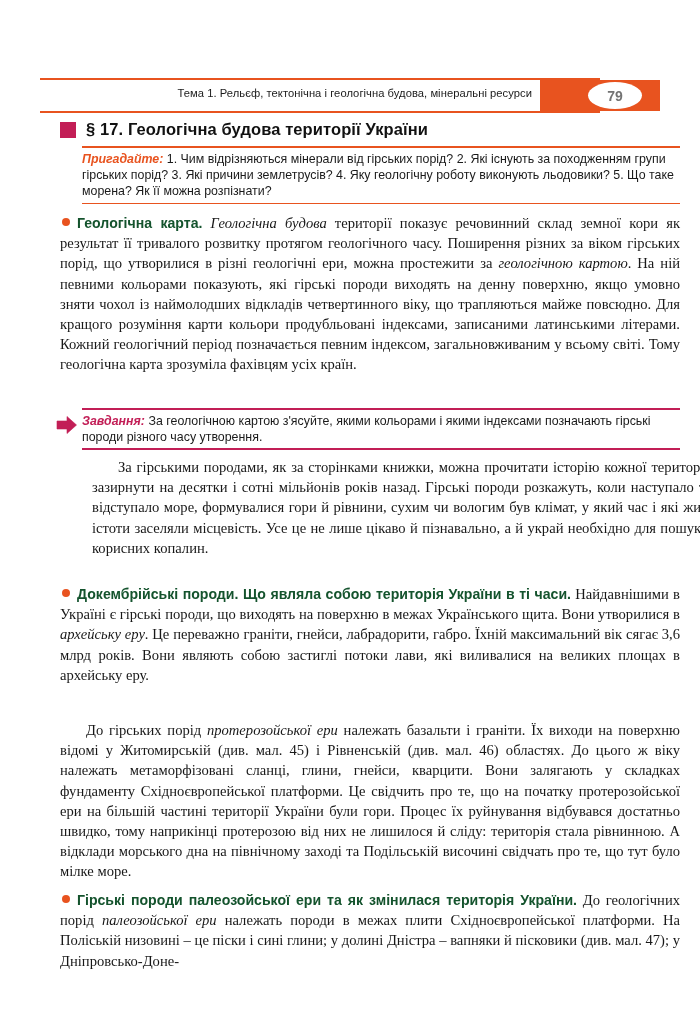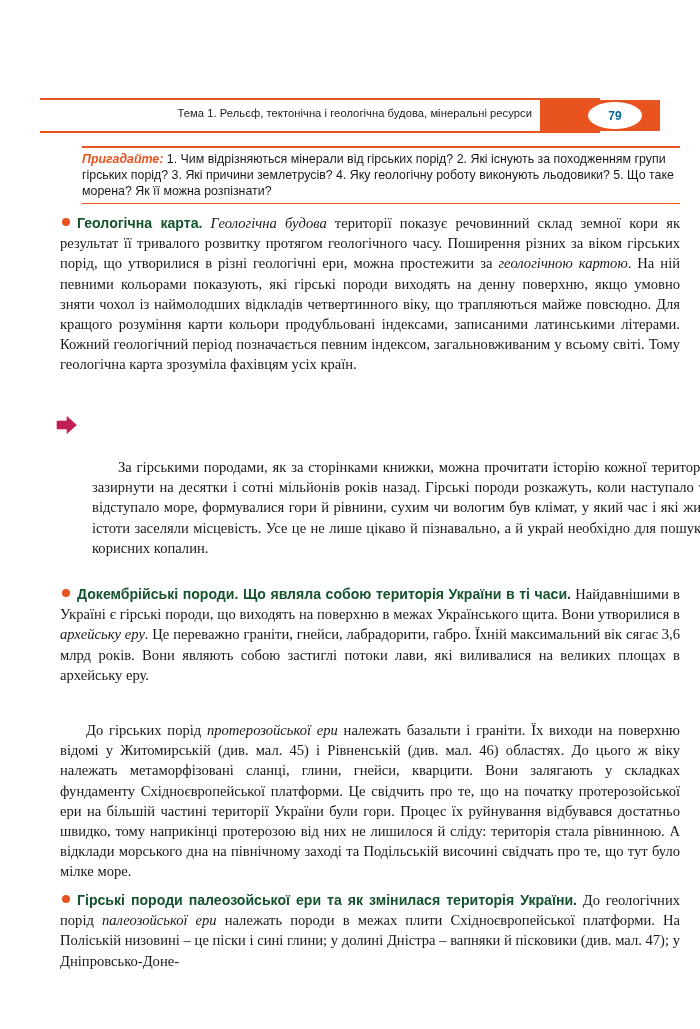--- a/index.html
+++ b/index.html
@@ -23,21 +23,20 @@
     box-sizing: border-box;
   }
 
   
   .header {
     position: absolute;
     top: 78px;
     left: 40px;
     width: 620px;
     height: 36px;
-    margin-top: 20px;
   }
   .header-rule {
     position: absolute;
     left: 0;
     width: 560px;
     height: 2px;
     background: #e8531f;
   }
   .header-rule.top { top: 0px; }
   .header-rule.bottom { top: 33px; }
@@ -75,22 +74,22 @@
     height: 27px;
     background: #ffffff;
     border-radius: 50%;
     display: flex;
     align-items: center;
     justify-content: center;
   }
   .page-number-badge span {
     font-family: "Liberation Sans", sans-serif;
     font-weight: bold;
-    font-size: 12px;
-    color: #0369a1;
+    font-size: 14px;
+    color: #737373;
     line-height: 1;
   }
 
   
   .section-heading {
     position: absolute;
     top: 120px;
     left: 60px;
     display: flex;
     align-items: center;
@@ -199,32 +198,43 @@
     <div class="header-band">
       <div class="header-band-fill"></div>
       <div class="header-title">Тема 1. Рельєф, тектонічна і геологічна будова, мінеральні ресурси</div>
       <div class="page-number-badge">
         <span>79</span>
       </div>
     </div>
     <div class="header-rule bottom"></div>
   </div>
 
+  <div class="section-heading">
+    <div class="heading-marker"></div>
+    <div class="heading-text">§ 17. Геологічна будова території України</div>
+  </div>
 
   <div class="callout recall-box">
     <div class="rule"></div>
     <div class="body">
       <span class="lead">Пригадайте:</span><span> 1. Чим відрізняються мінерали від гірських порід? 2. Які існують за походженням групи гірських порід? 3. Які причини землетрусів? 4. Яку геологічну роботу виконують льодовики? 5. Що таке морена? Як її можна розпізнати?</span>
     </div>
     <div class="rule"></div>
   </div>
 
   <svg class="task-arrow" viewBox="0 0 22 22">
     <path d="M1,7 L11,7 L11,2.5 L20.5,11 L11,19.5 L11,15 L1,15 Z" fill="#c21e56" stroke="#c21e56" stroke-width="0.6" stroke-linejoin="round"></path>
   </svg>
+  <div class="callout task-box">
+    <div class="rule"></div>
+    <div class="body">
+      <span class="lead">Завдання:</span><span> За геологічною картою з'ясуйте, якими кольорами і якими індексами позначають гірські породи різного часу утворення.</span>
+    </div>
+    <div class="rule"></div>
+  </div>
 
   <div class="para" style="top:213px;">
     <span class="dot"></span><span class="bullet-head">Геологічна карта.</span>
     <em>Геологічна будова</em><span> території показує речовинний склад земної кори як результат її тривалого розвитку протягом геологічного часу. Поширення різних за віком гірських порід, що утворилися в різні геологічні ери, можна простежити за </span><em>геологічною картою</em><span>. На ній певними кольорами показують, які гірські породи виходять на денну поверхню, якщо умовно зняти чохол із наймолодших відкладів четвертинного віку, що трапляються майже повсюдно. Для кращого розуміння карти кольори продубльовані індексами, записаними латинськими літерами. Кожний геологічний період позначається певним індексом, загальновживаним у всьому світі. Тому геологічна карта зрозуміла фахівцям усіх країн.</span>
   </div>
 
   <div class="para" style="top:457px;margin-left:32px;">
     <span class="indent"></span><span>За гірськими породами, як за сторінками книжки, можна прочитати історію кожної території, зазирнути на десятки і сотні мільйонів років назад. Гірські породи розкажуть, коли наступало та відступало море, формувалися гори й рівнини, сухим чи вологим був клімат, у який час і які живі істоти заселяли місцевість. Усе це не лише цікаво й пізнавально, а й украй необхідно для пошуків корисних копалин.</span>
   </div>
 

